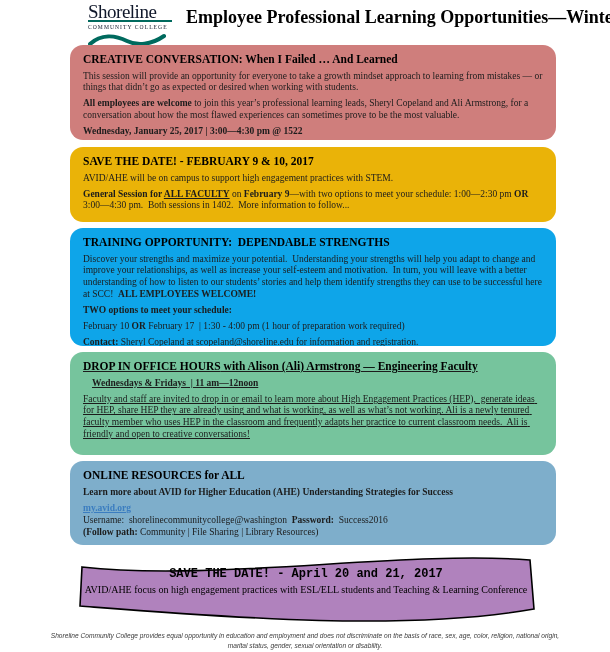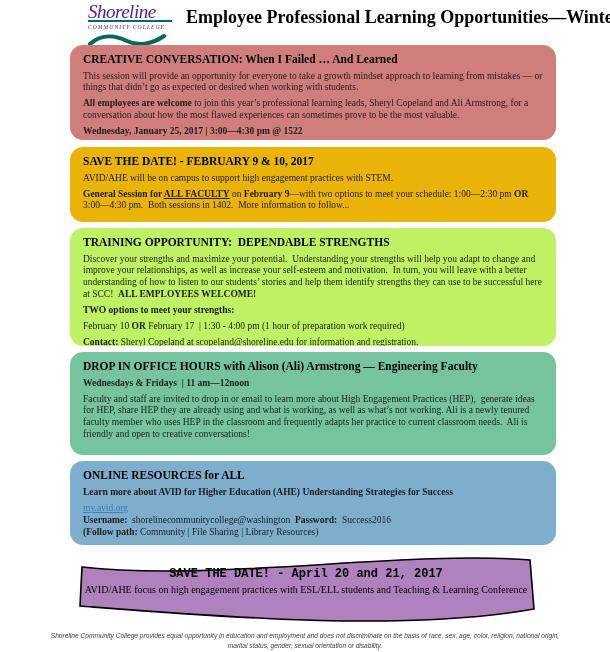--- a/index.html
+++ b/index.html
@@ -56,21 +56,21 @@
     position:absolute; left:45px; top:631px; width:520px;
     text-align:center; font-family:"Liberation Sans", sans-serif;
     font-style:italic; font-size:6.6px; line-height:1.45; color:#3a3a3a;
   }
 </style>
 </head>
 <body>
 
 <div class="page">
 
-  <div class="logo" style="color: #4c1d95; font-style: italic;">
+  <div class="logo" style="color: #0f172a;">
     <div class="logo-name" style="border-bottom-color: rgb(0, 106, 94);">Shoreline</div>
     <div class="logo-sub">COMMUNITY COLLEGE</div>
     <div class="logo-wave">
       <svg width="78" height="13" viewBox="0 0 78 13">
         <path d="M2 11 C 13 1, 27 2, 39 8 C 49 13, 63 12, 76 3" fill="none" stroke-width="4" stroke-linecap="round" class="wave-stroke" stroke="#006a5e"></path>
       </svg>
     </div>
   </div>
   <div class="header-title">Employee Professional Learning Opportunities—Winter  2017</div>
 
@@ -83,42 +83,42 @@
           <p class="para"><span style="font-weight: bold;">Wednesday, January 25, 2017 | 3:00—4:30 pm @ 1522</span></p>
         </div>
     </div>
     <div class="box" style="background: #eab308;">
       <div class="box-title"><span style="font-weight: bold;">SAVE THE DATE! - FEBRUARY 9 &amp; 10, 2017</span></div>
       <div class="box-body">
           <p class="para"><span>AVID/AHE will be on campus to support high engagement practices with STEM.</span></p>
           <p class="para"><span style="font-weight: bold;">General Session for </span><span style="font-weight: bold; text-decoration: underline;">ALL FACULTY</span><span> on </span><span style="font-weight: bold;">February 9</span><span>—with two options to meet your schedule: 1:00—2:30 pm </span><span style="font-weight: bold;">OR</span><span> 3:00—4:30 pm.  Both sessions in 1402.  More information to follow...</span></p>
         </div>
     </div>
-    <div class="box" style="background: #bef264;">
+    <div class="box" style="background: #0ea5e9;">
       <div class="box-title"><span style="font-weight: bold;">TRAINING OPPORTUNITY:  DEPENDABLE STRENGTHS</span></div>
       <div class="box-body">
           <p class="para"><span>Discover your strengths and maximize your potential.  Understanding your strengths will help you adapt to change and improve your relationships, as well as increase your self-esteem and motivation.  In turn, you will leave with a better understanding of how to listen to our students’ stories and help them identify strengths they can use to be successful here at SCC!  </span><span style="font-weight: bold;">ALL EMPLOYEES WELCOME!</span></p>
-          <p class="para"><span style="font-weight: bold;">TWO options to meet your strengths:</span></p>
+          <p class="para"><span style="font-weight: bold;">TWO options to meet your schedule:</span></p>
           <p class="para"><span>February 10 </span><span style="font-weight: bold;">OR</span><span> February 17  | 1:30 - 4:00 pm (1 hour of preparation work required)</span></p>
           <p class="para"><span style="font-weight: bold;">Contact:</span><span> Sheryl Copeland at scopeland@shoreline.edu for information and registration.</span></p>
         </div>
     </div>
-    <div class="box" style="background: rgb(118, 196, 157);">
+    <div class="box" style="background: rgb(118, 196, 157); text-decoration: underline;">
       <div class="box-title"><span style="font-weight: bold;">DROP IN OFFICE HOURS</span><span> with Alison (Ali) Armstrong — Engineering Faculty</span></div>
       <div class="box-body">
-          <p class="para"><span style="font-weight: bold;">Wednesdays &amp; Fridays  | 11 am—12noon</span></p>
+          <p class="para"><span style="font-weight: bold; margin-left: 9px;">Wednesdays &amp; Fridays  | 11 am—12noon</span></p>
           <p class="para"><span>Faculty and staff are invited to drop in or email to learn more about High Engagement Practices (HEP),  generate ideas for HEP, share HEP they are already using and what is working, as well as what’s not working. Ali is a newly tenured faculty member who uses HEP in the classroom and frequently adapts her practice to current classroom needs.  Ali is friendly and open to creative conversations!</span></p>
         </div>
     </div>
     <div class="box" style="background: rgb(126, 174, 203);">
       <div class="box-title"><span style="font-weight: bold; margin-top: 36px;">ONLINE RESOURCES for ALL</span></div>
       <div class="box-body">
           <p class="para"><span style="font-weight: bold;">Learn more about AVID for Higher Education (AHE) Understanding Strategies for Success</span></p>
-          <p class="para"><a href="#" style="color: rgb(59, 125, 192); font-weight: normal;">my.avid.org</a></p>
-          <p class="para tight"><span style="font-weight: bold;">Username:</span><span>  shorelinecommunitycollege@washington  </span><span style="font-weight: bold;">Password:</span><span>  Success2016</span></p>
+          <p class="para"><a href="#" style="color: rgb(59, 125, 192); font-weight: bold;">my.avid.org</a></p>
+          <p class="para tight"><span style="font-weight: normal;">Username:</span><span>  shorelinecommunitycollege@washington  </span><span style="font-weight: bold;">Password:</span><span>  Success2016</span></p>
           <p class="para tight"><span style="font-weight: bold;">(Follow path:</span><span> Community | File Sharing | Library Resources)</span></p>
         </div>
     </div>
   </div>
 
   <div class="banner">
     <svg width="466" height="74" viewBox="0 0 466 74">
       <path id="wave-shape" d="M 9 11 C 140 26, 330 -6, 457 4 L 461 53 C 330 76, 150 61, 7 50 Z" stroke-width="1.6" fill="#b082bd" stroke="#000000"></path>
     </svg>
     <div class="banner-text">

